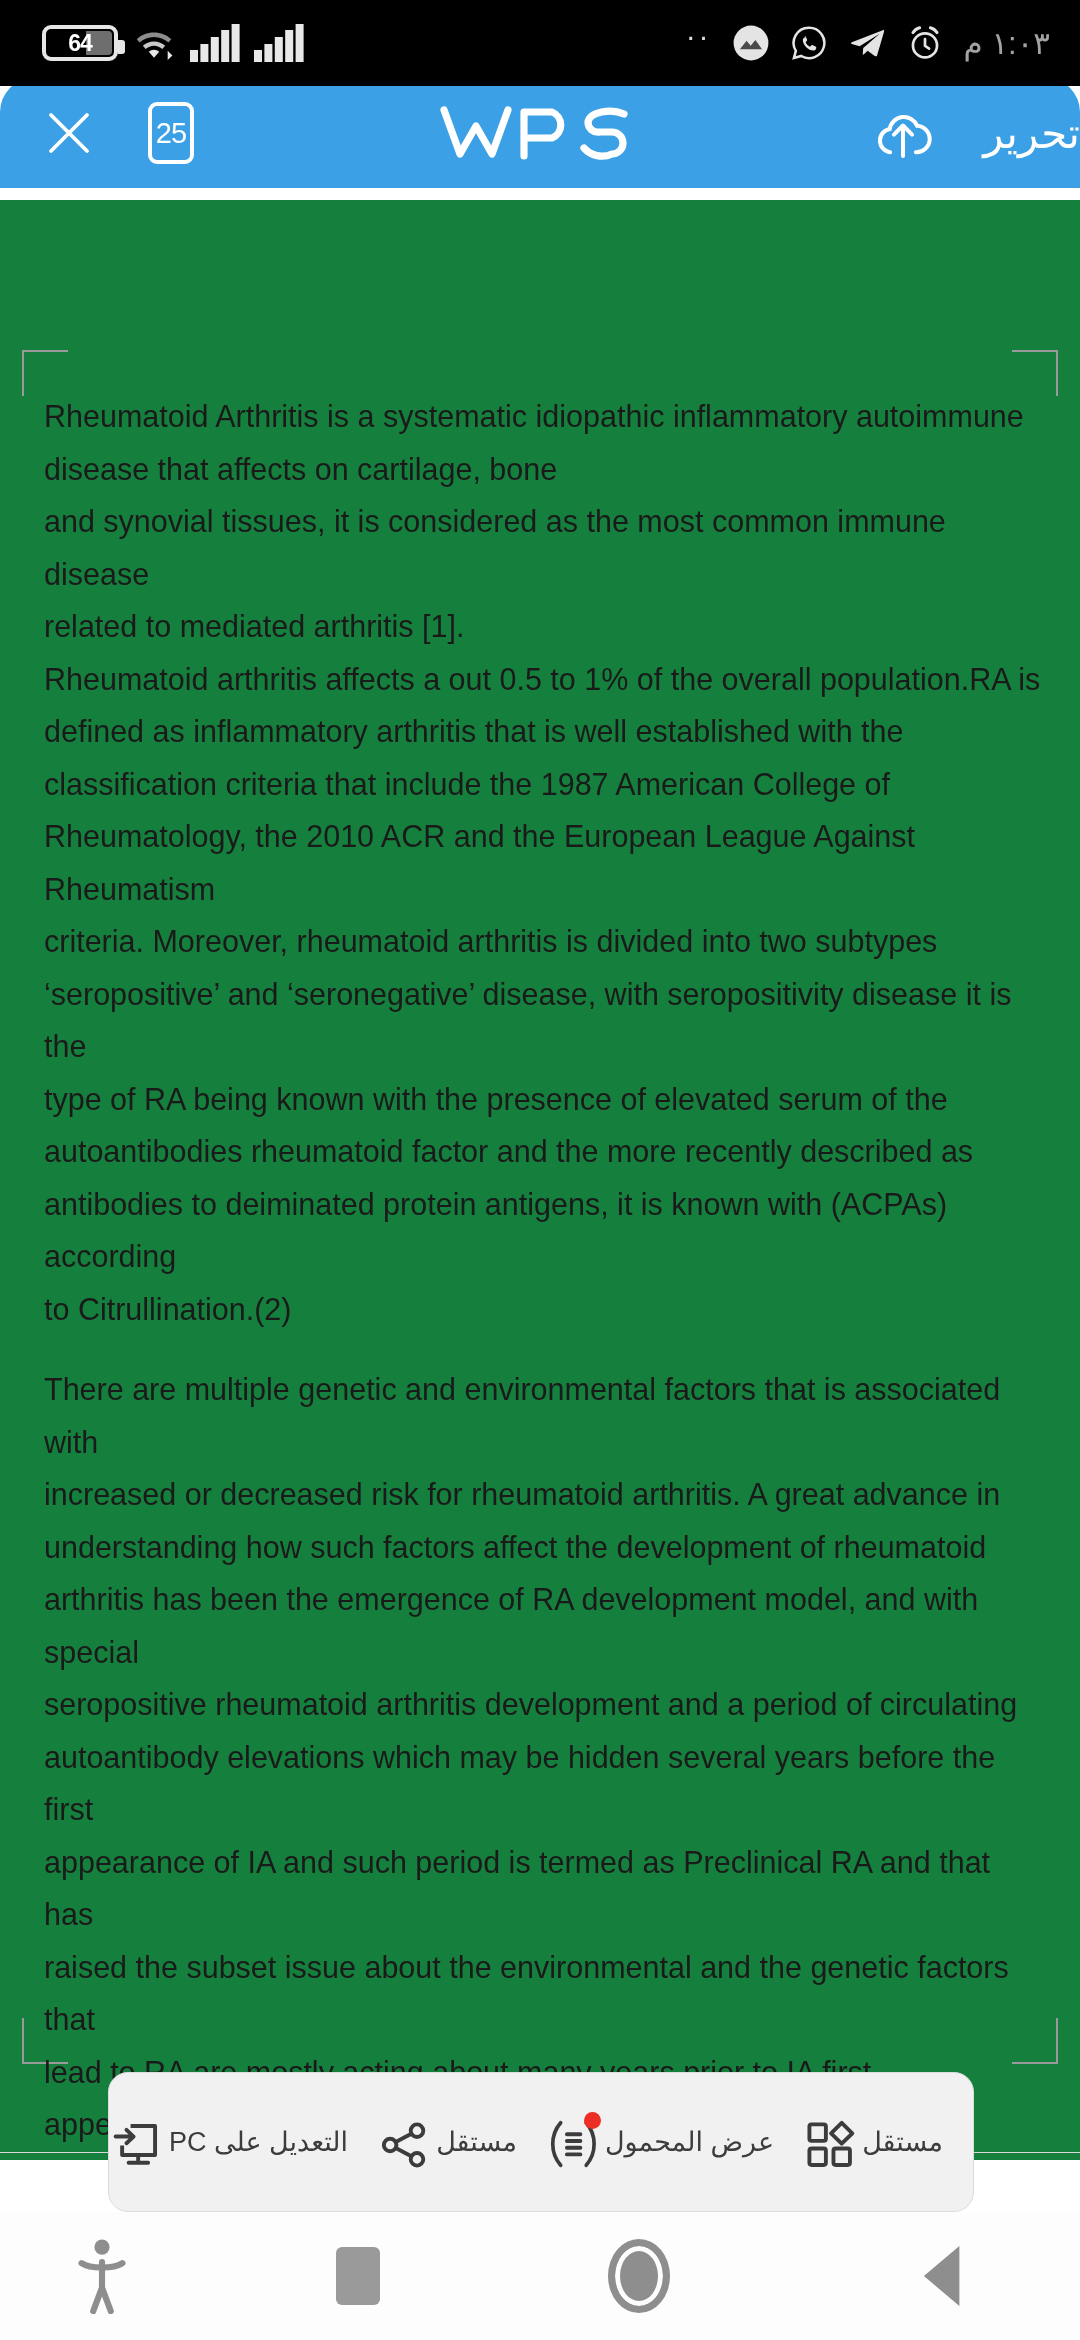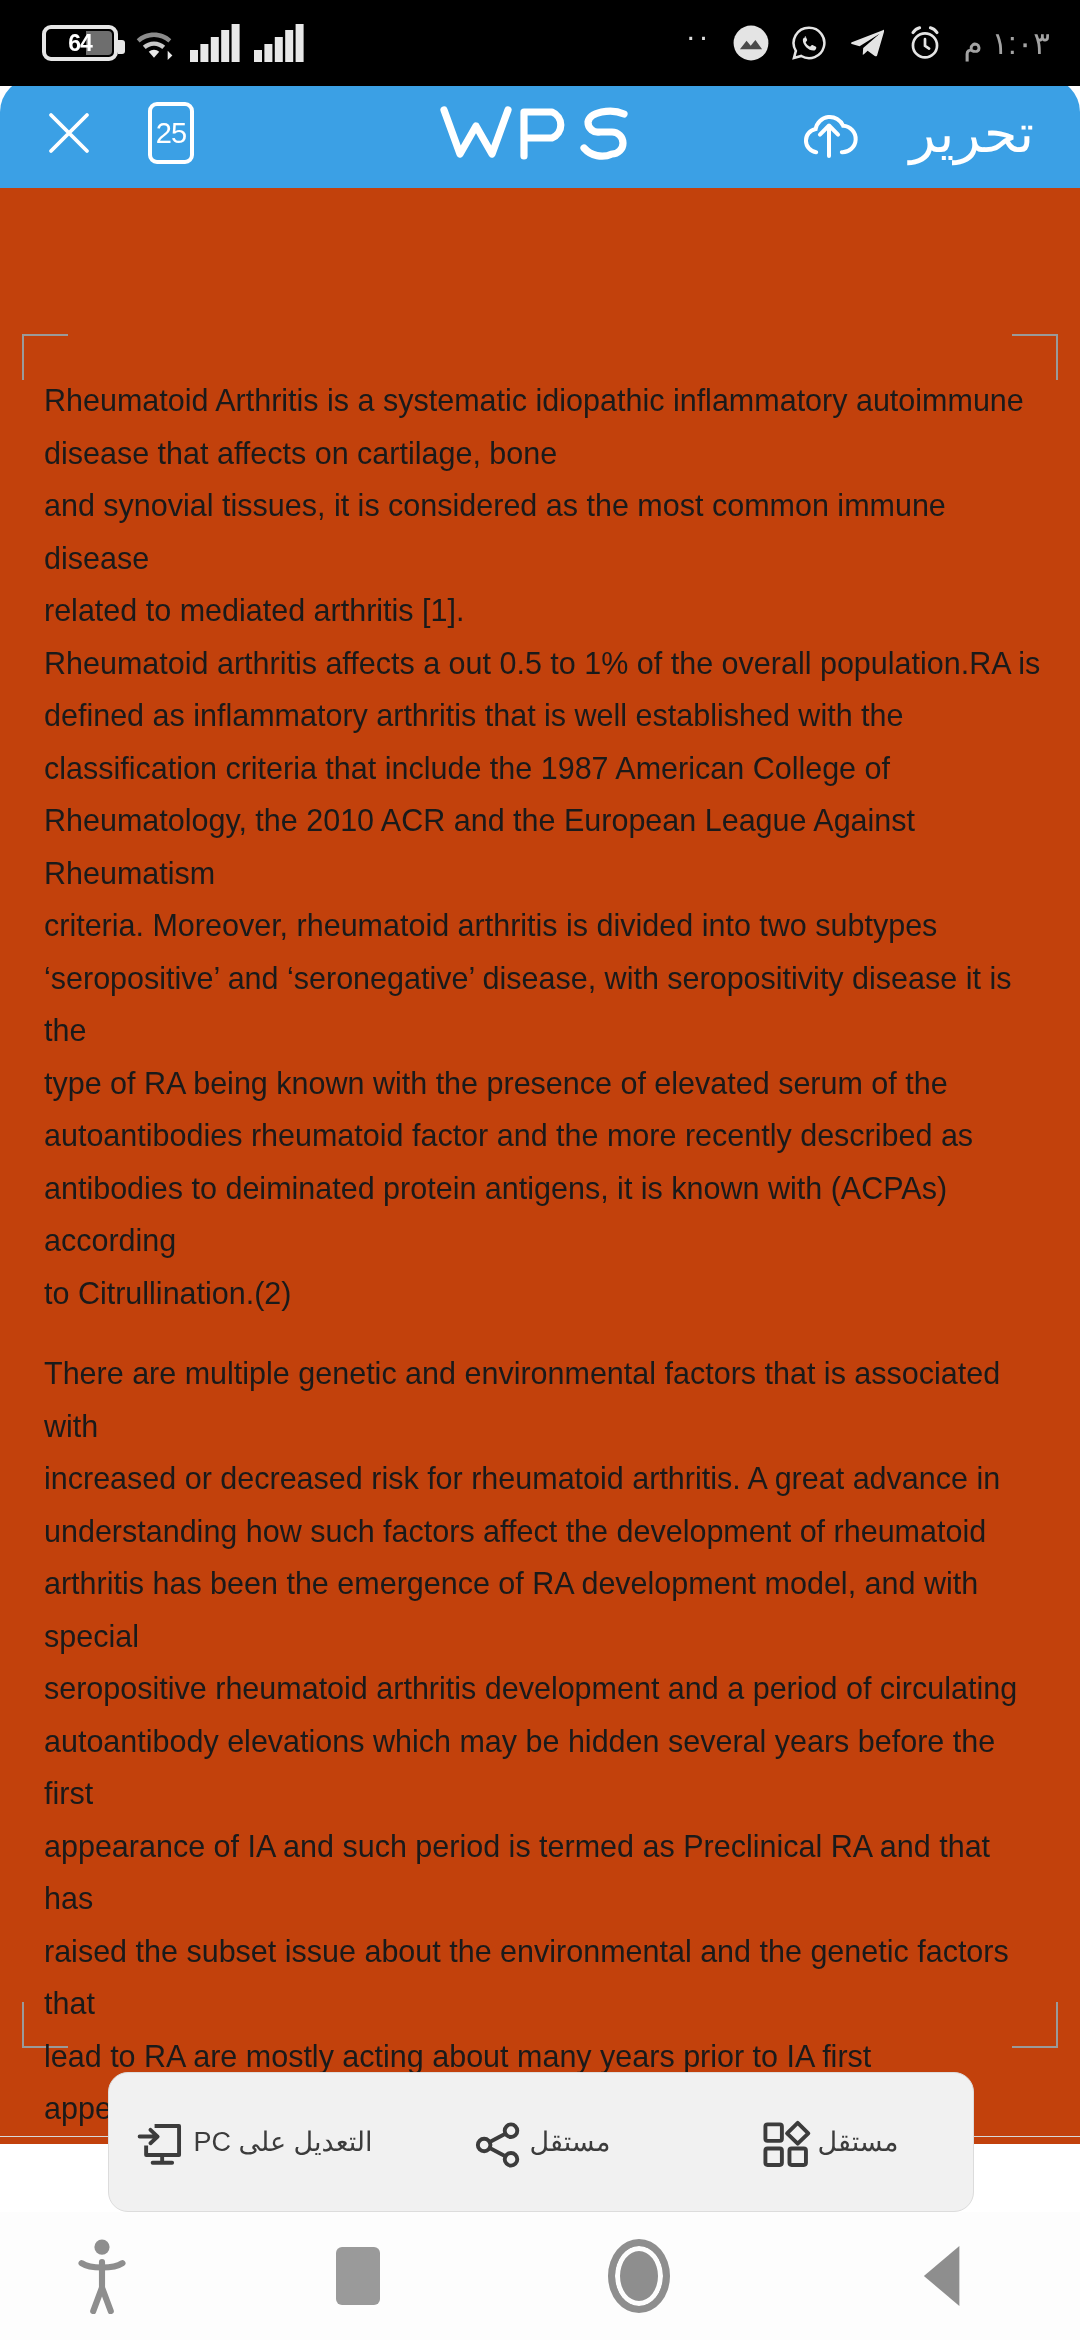--- a/index.html
+++ b/index.html
@@ -47,28 +47,28 @@
   .close-x{ width:54px; height:54px; margin-left:42px; }
   .pgbadge{
     width:46px; height:62px; margin-left:52px;
     border:4px solid #fff; border-radius:9px;
     display:flex; align-items:center; justify-content:center;
     color:#fff; font-size:29px; font-weight:500; letter-spacing:-1px;
   }
   .wps-logo{ position:absolute; left:50%; transform:translateX(-50%); }
   .cloud-up{ margin-left:auto; margin-right:14px; width:64px; height:64px; }
   .edit-label{
-    color:#fff; font-size:54px; margin-right:46px; margin-left:34px;
+    color:#fff; font-size:42px; margin-left:34px;
     direction:rtl; white-space:nowrap;
   }
 
   
   .page{
-    position:absolute; left:0; top:184px; width:1080px; height:1960px;
-    background:#c2410c; overflow:hidden;
+    position:absolute; left:0; top:200px; width:1080px; height:1960px;
+    background:#15803d; overflow:hidden;
   }
   .corner{ position:absolute; width:46px; height:46px; }
   .c-tl{ left:22px;  top:150px;  border-left:2px solid #9a9a9a; border-top:2px solid #9a9a9a; }
   .c-tr{ right:22px; top:150px;  border-right:2px solid #9a9a9a; border-top:2px solid #9a9a9a; }
   .c-bl{ left:22px;  top:1818px; border-left:2px solid #9a9a9a; border-bottom:2px solid #9a9a9a; }
   .c-br{ right:22px; top:1818px; border-right:2px solid #9a9a9a; border-bottom:2px solid #9a9a9a; }
 
   .doc-body{
     position:absolute; left:44px; top:190px; width:1000px;
     color:#1a1a1a;
@@ -221,20 +221,31 @@
         <svg width="52" height="52" viewBox="0 0 24 24">
           <rect x="2.5" y="2.5" width="7.6" height="7.6" rx="1" fill="none" stroke="#3c3c3c" stroke-width="1.8"></rect>
           <rect x="2.5" y="13.6" width="7.6" height="7.6" rx="1" fill="none" stroke="#3c3c3c" stroke-width="1.8"></rect>
           <rect x="13.6" y="13.6" width="7.6" height="7.6" rx="1" fill="none" stroke="#3c3c3c" stroke-width="1.8"></rect>
           <path d="M17.4 1.8 L22.3 6.6 L17.4 11.4 L12.5 6.6 Z" fill="none" stroke="#3c3c3c" stroke-width="1.8" stroke-linejoin="round"></path>
         </svg>
       </div>
       <div class="tl">مستقل</div>
     </div>
 
+    <div class="tool">
+      <div class="ti">
+        <svg width="52" height="54" viewBox="0 0 24 24">
+          <path d="M6.3 2.2a15 15 0 0 0 0 19.6" fill="none" stroke="#3c3c3c" stroke-width="1.7" stroke-linecap="round"></path>
+          <path d="M18.1 2.2a15 15 0 0 1 0 19.6" fill="none" stroke="#3c3c3c" stroke-width="1.7" stroke-linecap="round"></path>
+          <path d="M9.2 7.5h6.2 M9.2 10.6h6.2 M9.2 13.7h6.2 M9.2 16.8h6.2" stroke="#3c3c3c" stroke-width="1.8" stroke-linecap="round"></path>
+        </svg>
+        <span class="reddot"></span>
+      </div>
+      <div class="tl">عرض المحمول</div>
+    </div>
 
     <div class="tool">
       <div class="ti">
         <svg width="52" height="52" viewBox="0 0 24 24">
           <circle cx="5.6" cy="12" r="2.9" fill="none" stroke="#3c3c3c" stroke-width="1.8"></circle>
           <circle cx="18" cy="5.4" r="2.9" fill="none" stroke="#3c3c3c" stroke-width="1.8"></circle>
           <circle cx="18" cy="18.6" r="2.9" fill="none" stroke="#3c3c3c" stroke-width="1.8"></circle>
           <path d="M8.2 10.6 L15.4 6.8 M8.2 13.4 L15.4 17.2" stroke="#3c3c3c" stroke-width="1.8" stroke-linecap="round"></path>
         </svg>
       </div>

